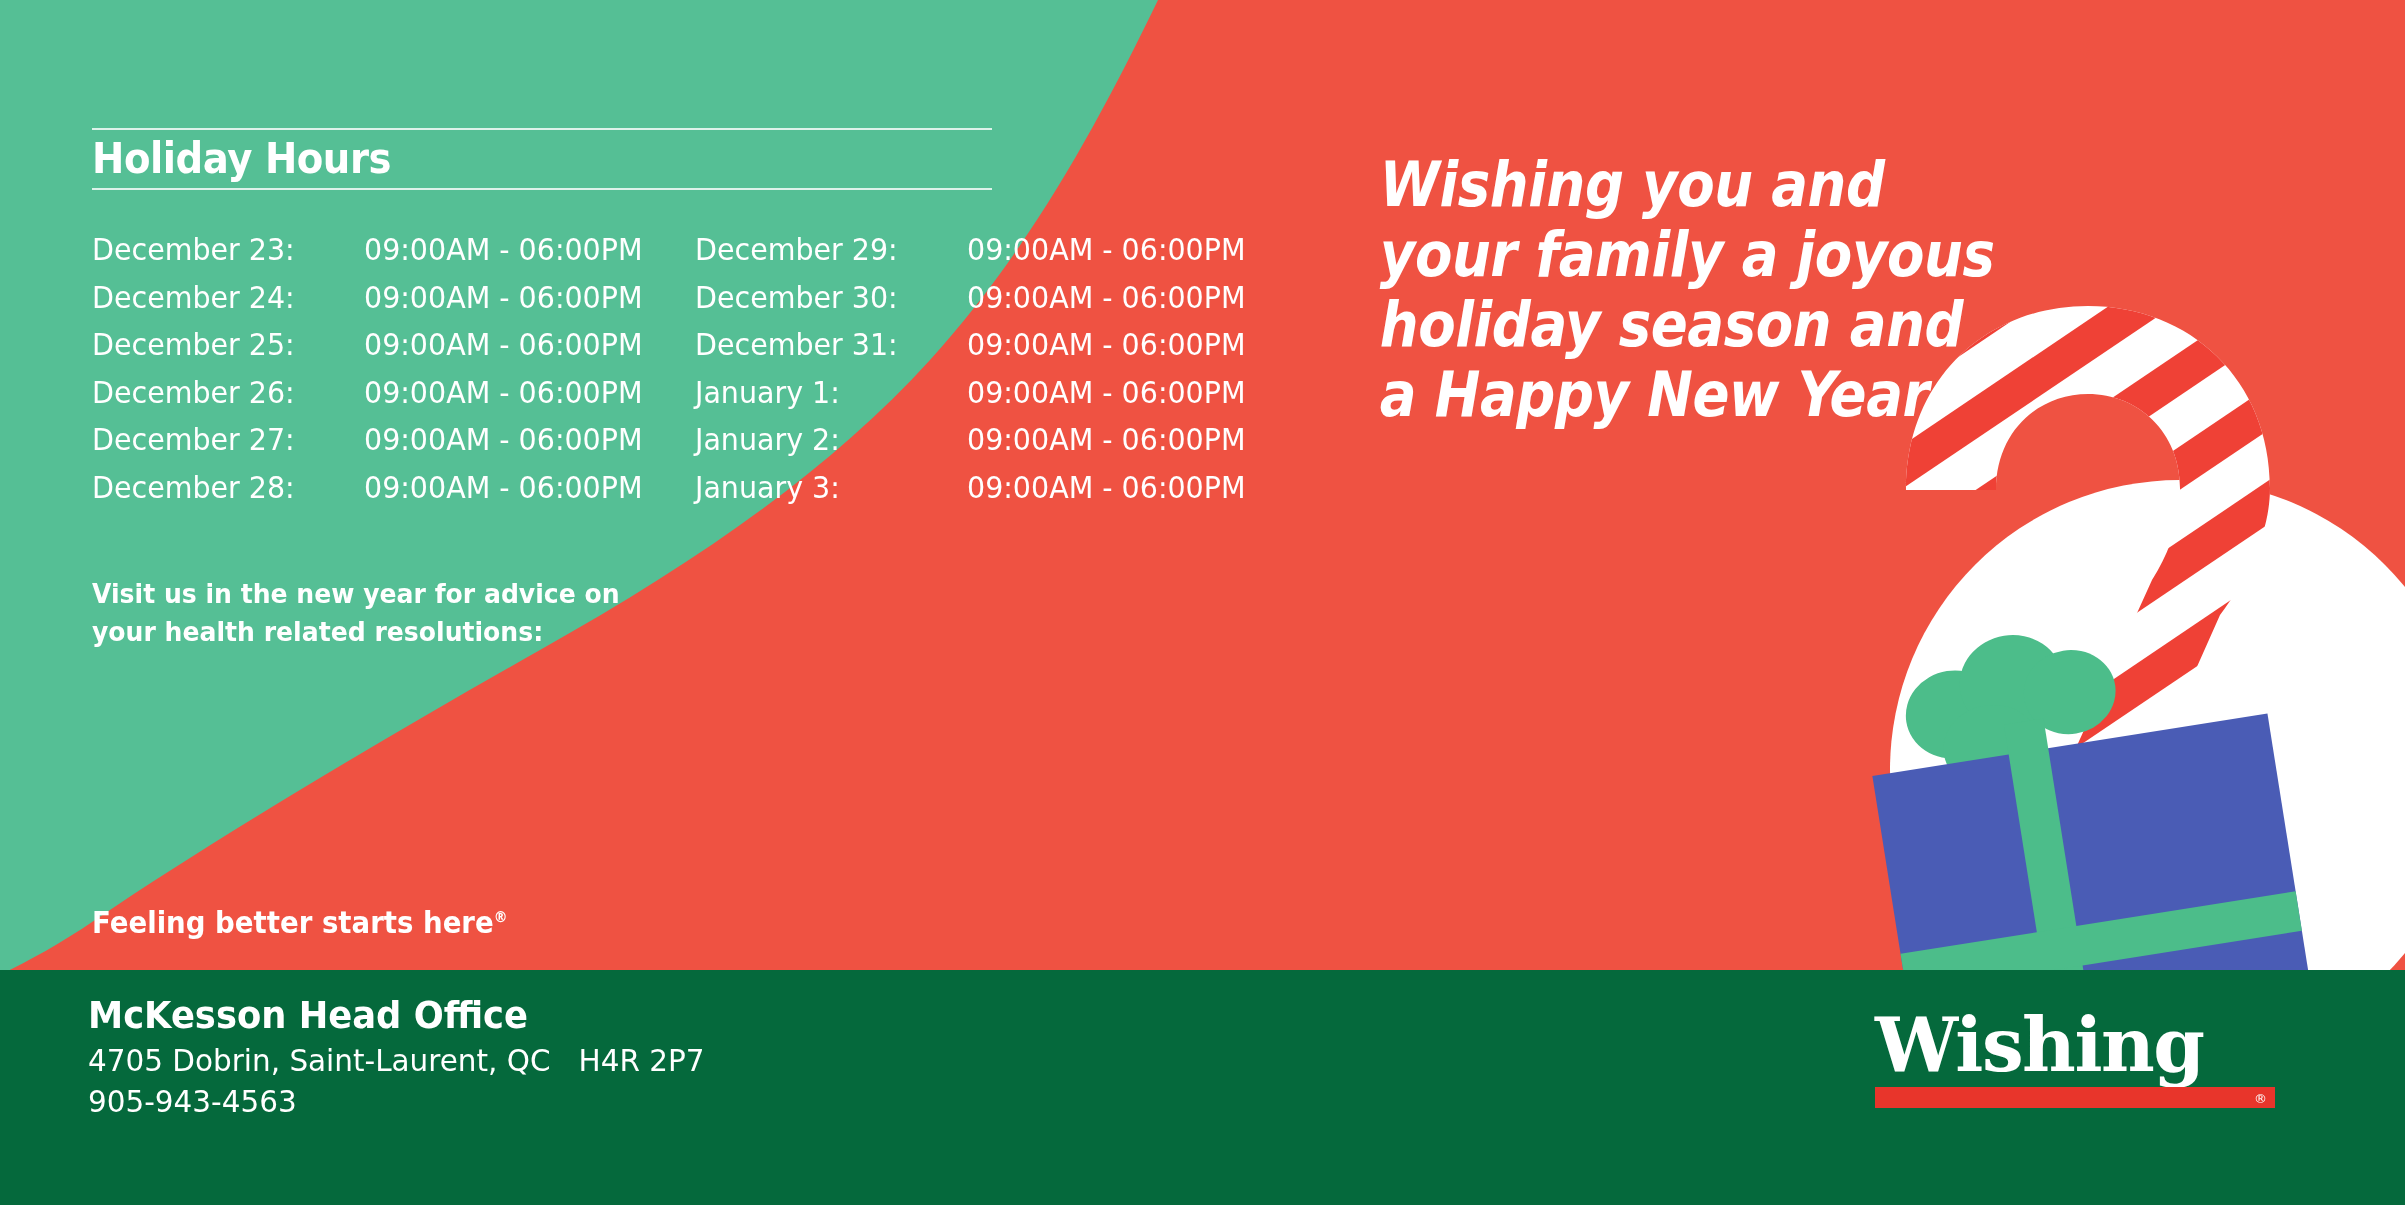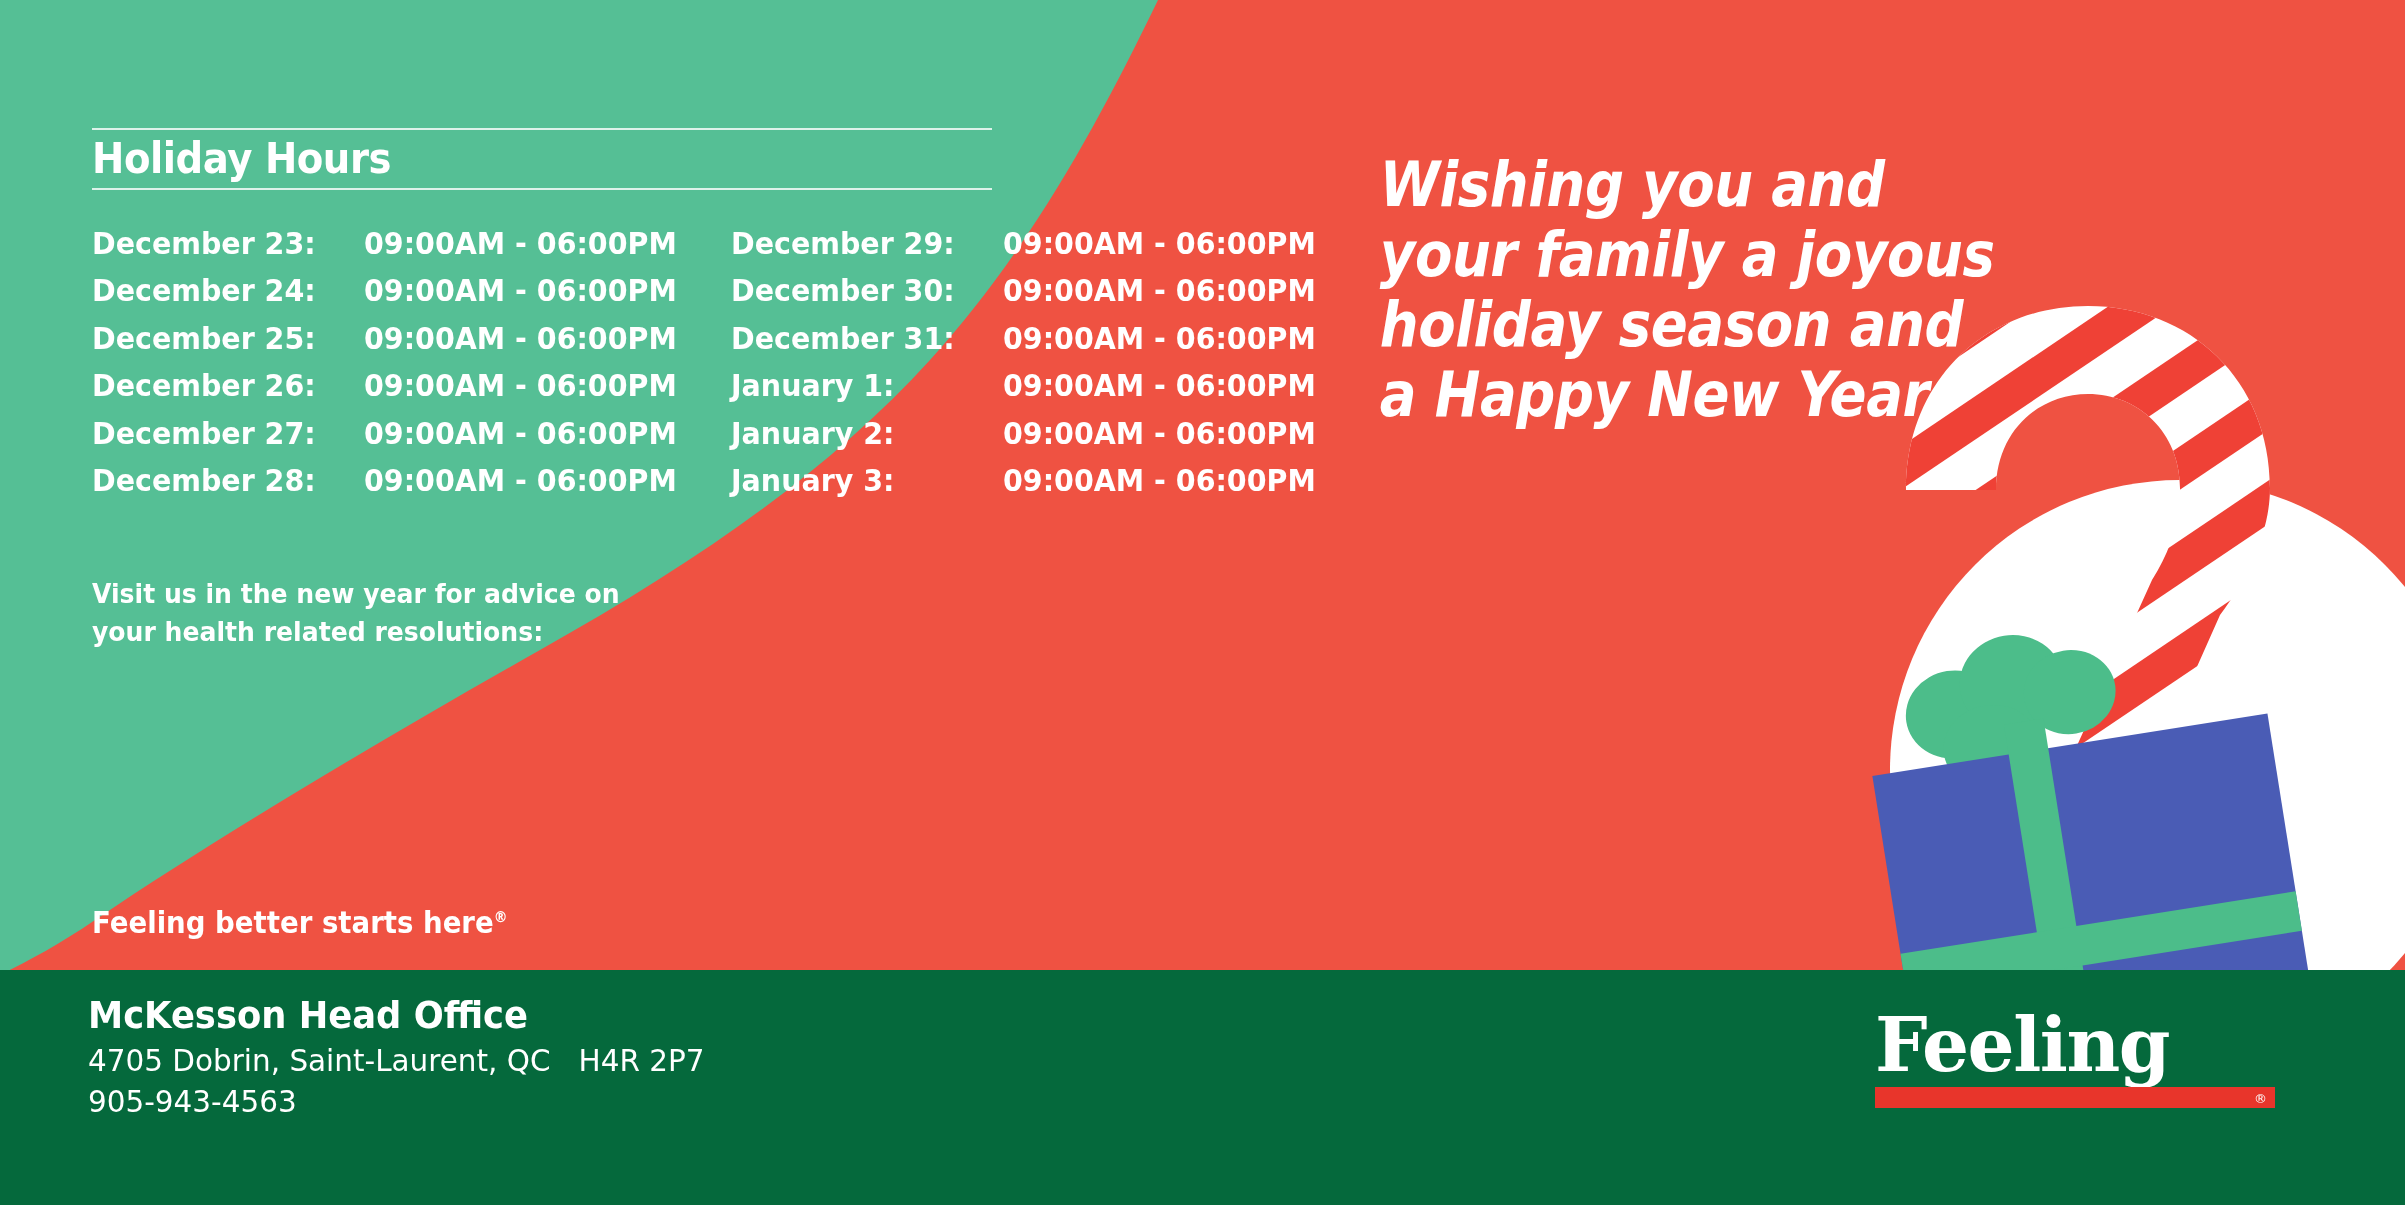--- a/index.html
+++ b/index.html
@@ -44,25 +44,25 @@
     transform-origin: left center;
   }
   #hours-columns {
     display: flex;
     margin-top: 30px;
     gap: 38px;
   }
   .hours-col { display: flex; flex-direction: column; }
   .hours-row {
     display: flex;
-    align-items: center;
+    align-items: flex-end;
     height: 47.5px;
     color: #ffffff;
     font-size: 30px;
-    font-weight: 700;
+    font-weight: 400;
     white-space: nowrap;
   }
   .hours-date {
     width: 272px;
     transform: scaleX(0.95);
     transform-origin: left center;
   }
   .hours-time {
     transform: scaleX(0.95);
     transform-origin: left center;
@@ -337,20 +337,20 @@
   </div>
 
   <div id="footer">
     <div id="footer-text">
       <div id="office-name">McKesson Head Office</div>
       <div class="footer-line">4705 Dobrin, Saint-Laurent, QC&nbsp;&nbsp; H4R 2P7</div>
       <div class="footer-line">905-943-4563</div>
     </div>
 
     <div id="guardian-logo">
-      <div id="guardian-word">Feeling</div>
+      <div id="guardian-word">Wishing</div>
       <div id="guardian-bar">
         <span id="guardian-reg">®</span>
       </div>
     </div>
   </div>
 
 </div>
 
 </body></html>

